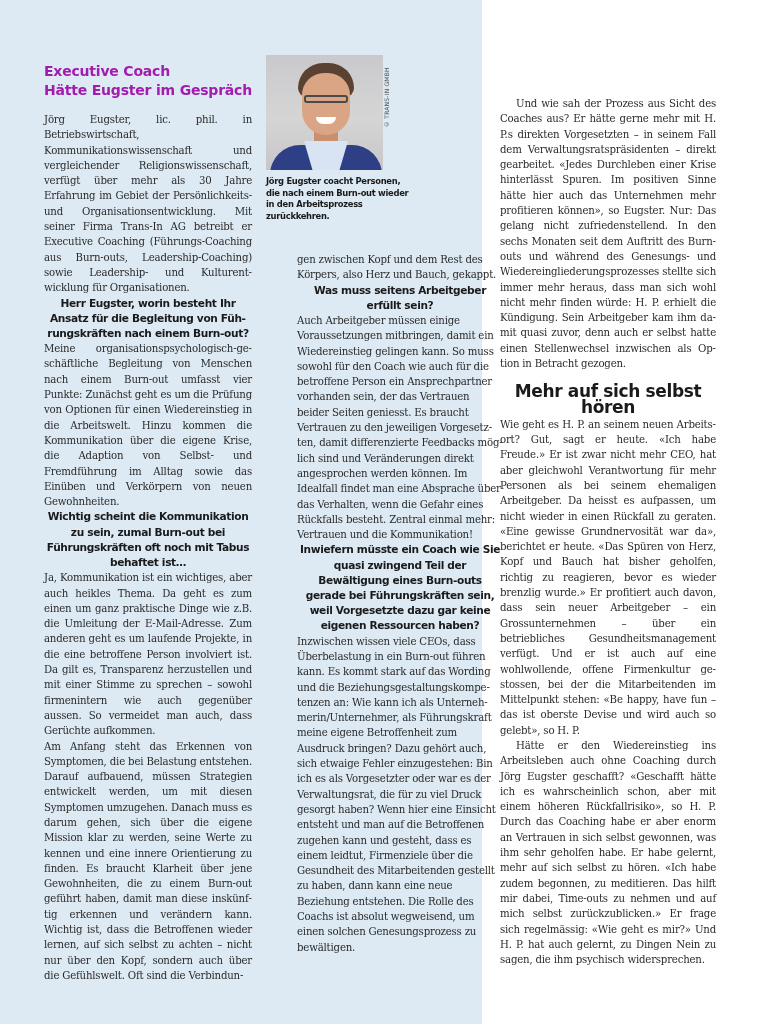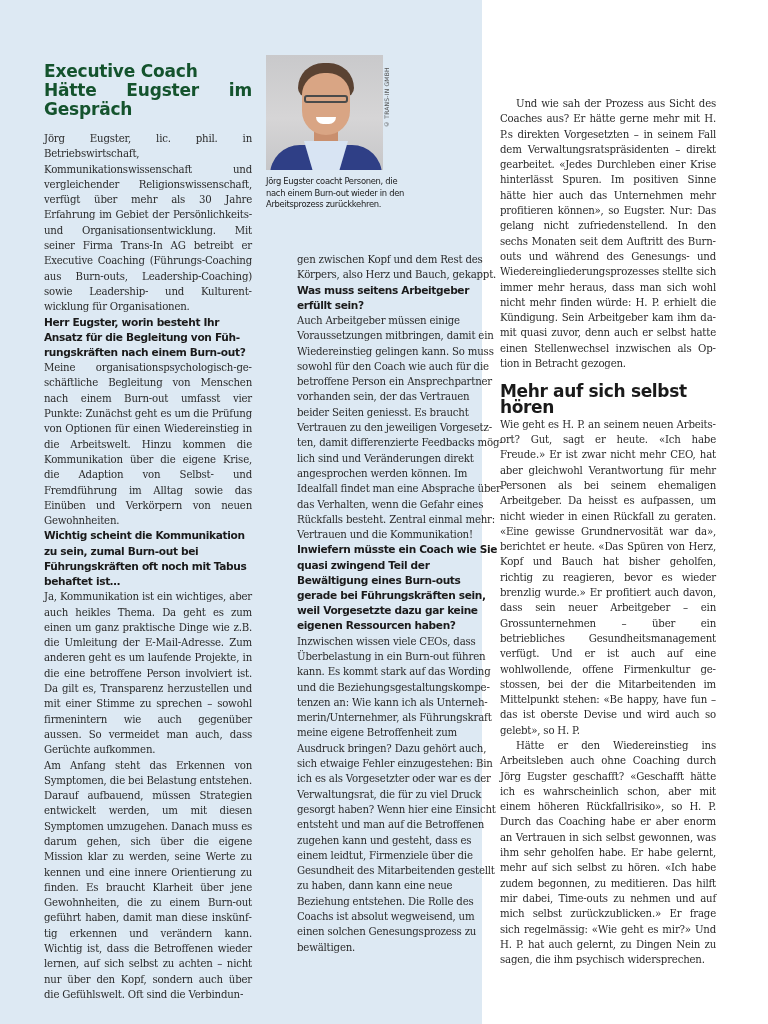--- a/index.html
+++ b/index.html
@@ -17,27 +17,27 @@
     position: absolute;
     font-size: 10.2px; line-height: 15.3px; letter-spacing: -0.2px;
     text-align: justify; hyphens: manual;
   }
   .col p { margin: 0; }
   .col1 { left: 44px; top: 62px; width: 208px; }
   .col2 { left: 266px; top: 252px; width: 206px; text-align: left; margin-left: 31px; }
   .col3 { left: 500px; top: 96px; width: 216px; }
   .title {
     font-family: "DejaVu Sans", "Liberation Sans", sans-serif;
-    font-weight: bold; color: #14532d; font-size: 17px; line-height: 19px;
+    font-weight: bold; color: #a21caf; font-size: 14px; line-height: 19px;
     margin: 0 0 12px 0; letter-spacing: -0.2px;
   }
   .q {
     font-family: "DejaVu Sans", "Liberation Sans", sans-serif;
     font-weight: bold; color: #1a1a1a; font-size: 10.6px; line-height: 15.2px;
-    margin: 14px 0 0 0; text-align: left; letter-spacing: -0.35px;
+    margin: 14px 0 0 0; text-align: center; letter-spacing: -0.35px;
   }
   .indent { text-indent: 16px; }
   .photo {
     position: absolute; left: 266px; top: 55px; width: 117px; height: 115px;
     background: linear-gradient(180deg, #c9c9cb 0%, #d6d5d6 55%, #c6c6c8 100%);
     overflow: hidden;
   }
   .photo .hair { position: absolute; left: 32px; top: 8px; width: 56px; height: 34px;
     background: #5a4232; border-radius: 28px 28px 10px 10px; }
   .photo .face { position: absolute; left: 36px; top: 18px; width: 48px; height: 62px;
@@ -52,21 +52,21 @@
   .photo .shirt { position: absolute; left: 38px; top: 86px; width: 44px; height: 30px;
     background: #d8e4f3; clip-path: polygon(0 0, 100% 0, 80% 100%, 20% 100%); }
   .credit {
     position: absolute; left: 383px; top: 58px; width: 12px; height: 70px;
     font-family: "DejaVu Sans", "Liberation Sans", sans-serif; font-size: 6px; color: #555;
     writing-mode: vertical-rl; transform: rotate(180deg); letter-spacing: 0.2px;
   }
   .caption {
     position: absolute; left: 266px; top: 176px; width: 150px;
     font-family: "DejaVu Sans", "Liberation Sans", sans-serif;
-    font-weight: normal; font-size: 8.4px; line-height: 11.6px; color: #1a1a1a; letter-spacing: -0.3px;
+    font-weight: bold; font-size: 8.4px; line-height: 11.6px; color: #1a1a1a; letter-spacing: -0.3px;
   }
   .link {
     margin-top: 16px; font-family: "DejaVu Sans", "Liberation Sans", sans-serif;
     font-style: italic; font-size: 9.6px; color: #333;
   }
   .link .arrow { font-style: normal; font-weight: bold; margin-right: 3px; }
 </style>
 </head>
 <body>
 

